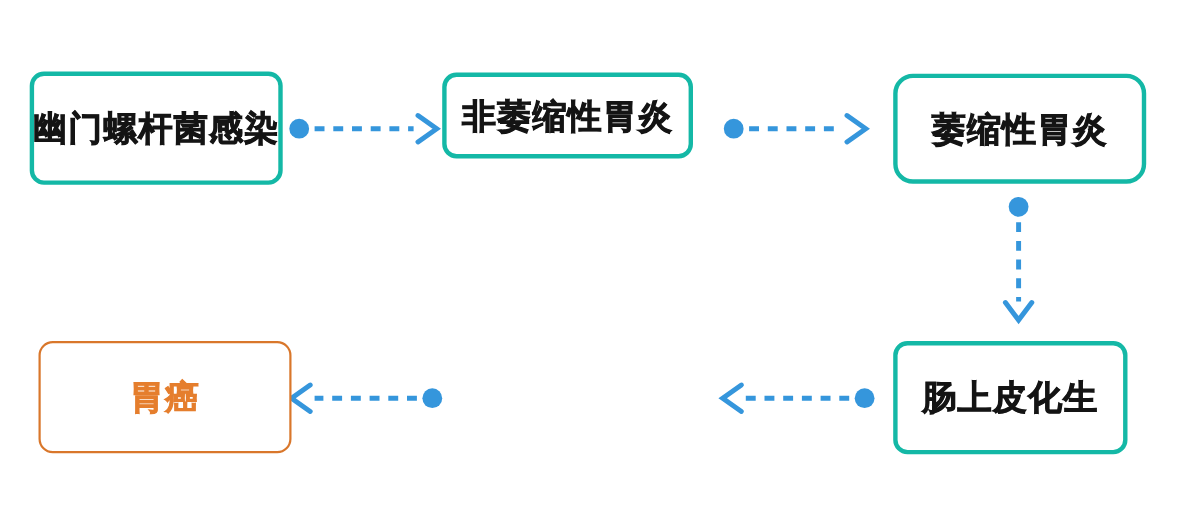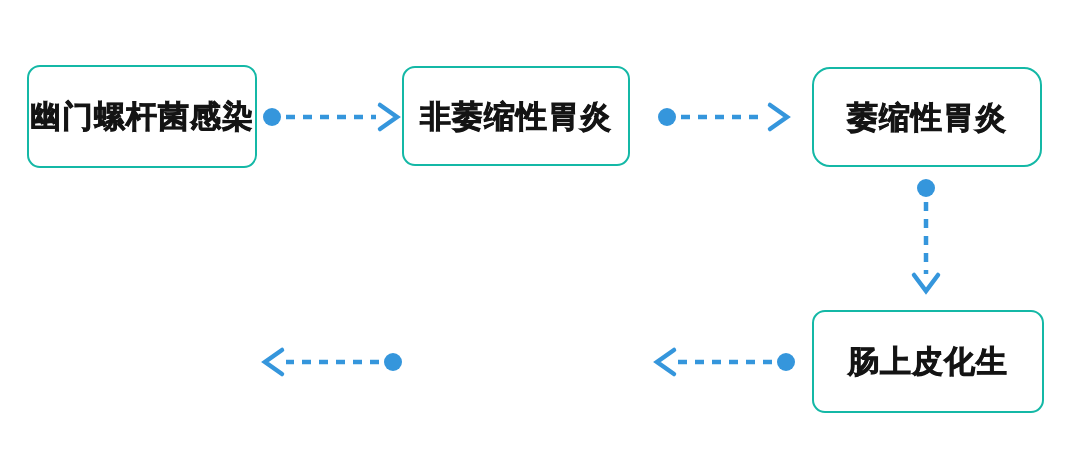--- a/index.html
+++ b/index.html
@@ -19,43 +19,43 @@
     position: absolute;
     display: flex;
     align-items: center;
     justify-content: center;
     border-radius: 13px;
     background: #ffffff;
     box-sizing: border-box;
     text-align: center;
   }
   .node-blue {
-    border: 2px solid #14b8a6;
+    border: 4px solid #14b8a6;
   }
   .node-orange {
     border: 2px solid #d9772b;
   }
   .node-label {
     font-size: 31px;
     font-weight: 700;
     color: #141414;
     letter-spacing: 1px;
     line-height: 1;
     white-space: nowrap;
     -webkit-text-stroke: 0.8px #141414;
   }
   .node-orange .node-label {
     color: #e57e2d;
     -webkit-text-stroke: 0.8px #e57e2d;
   }
   
   .node-hp  { left: 27px;  top: 65px;  width: 230px; height: 103px; }
-  .node-nag { left: 402px; top: 66px;  width: 228px; height: 100px; }
+  .node-nag { left: 402px; top: 66px;  width: 228px; height: 78px; }
   .node-ag  { left: 812px; top: 67px;  width: 230px; height: 100px; border-radius: 18px; }
-  .node-im  { left: 812px; top: 310px; width: 232px; height: 103px; }
+  .node-im  { left: 812px; top: 310px; width: 213px; height: 103px; }
   .node-ien { left: 412px; top: 310px; width: 231px; height: 103px; }
   .node-gc  { left: 35px;  top: 310px; width: 230px; height: 102px; }
 
   .arrow-layer {
     position: absolute;
     left: 0; top: 0;
     width: 1077px;
     height: 467px;
     pointer-events: none;
   }
@@ -108,14 +108,17 @@
 
   <div class="node node-blue node-ag">
     <span class="node-label">萎缩性胃炎</span>
   </div>
 
   <div class="node node-blue node-im">
     <span class="node-label">肠上皮化生</span>
   </div>
 
 
+  <div class="node node-orange node-gc">
+    <span class="node-label">胃癌</span>
+  </div>
 
 </div>
 
 </body></html>

